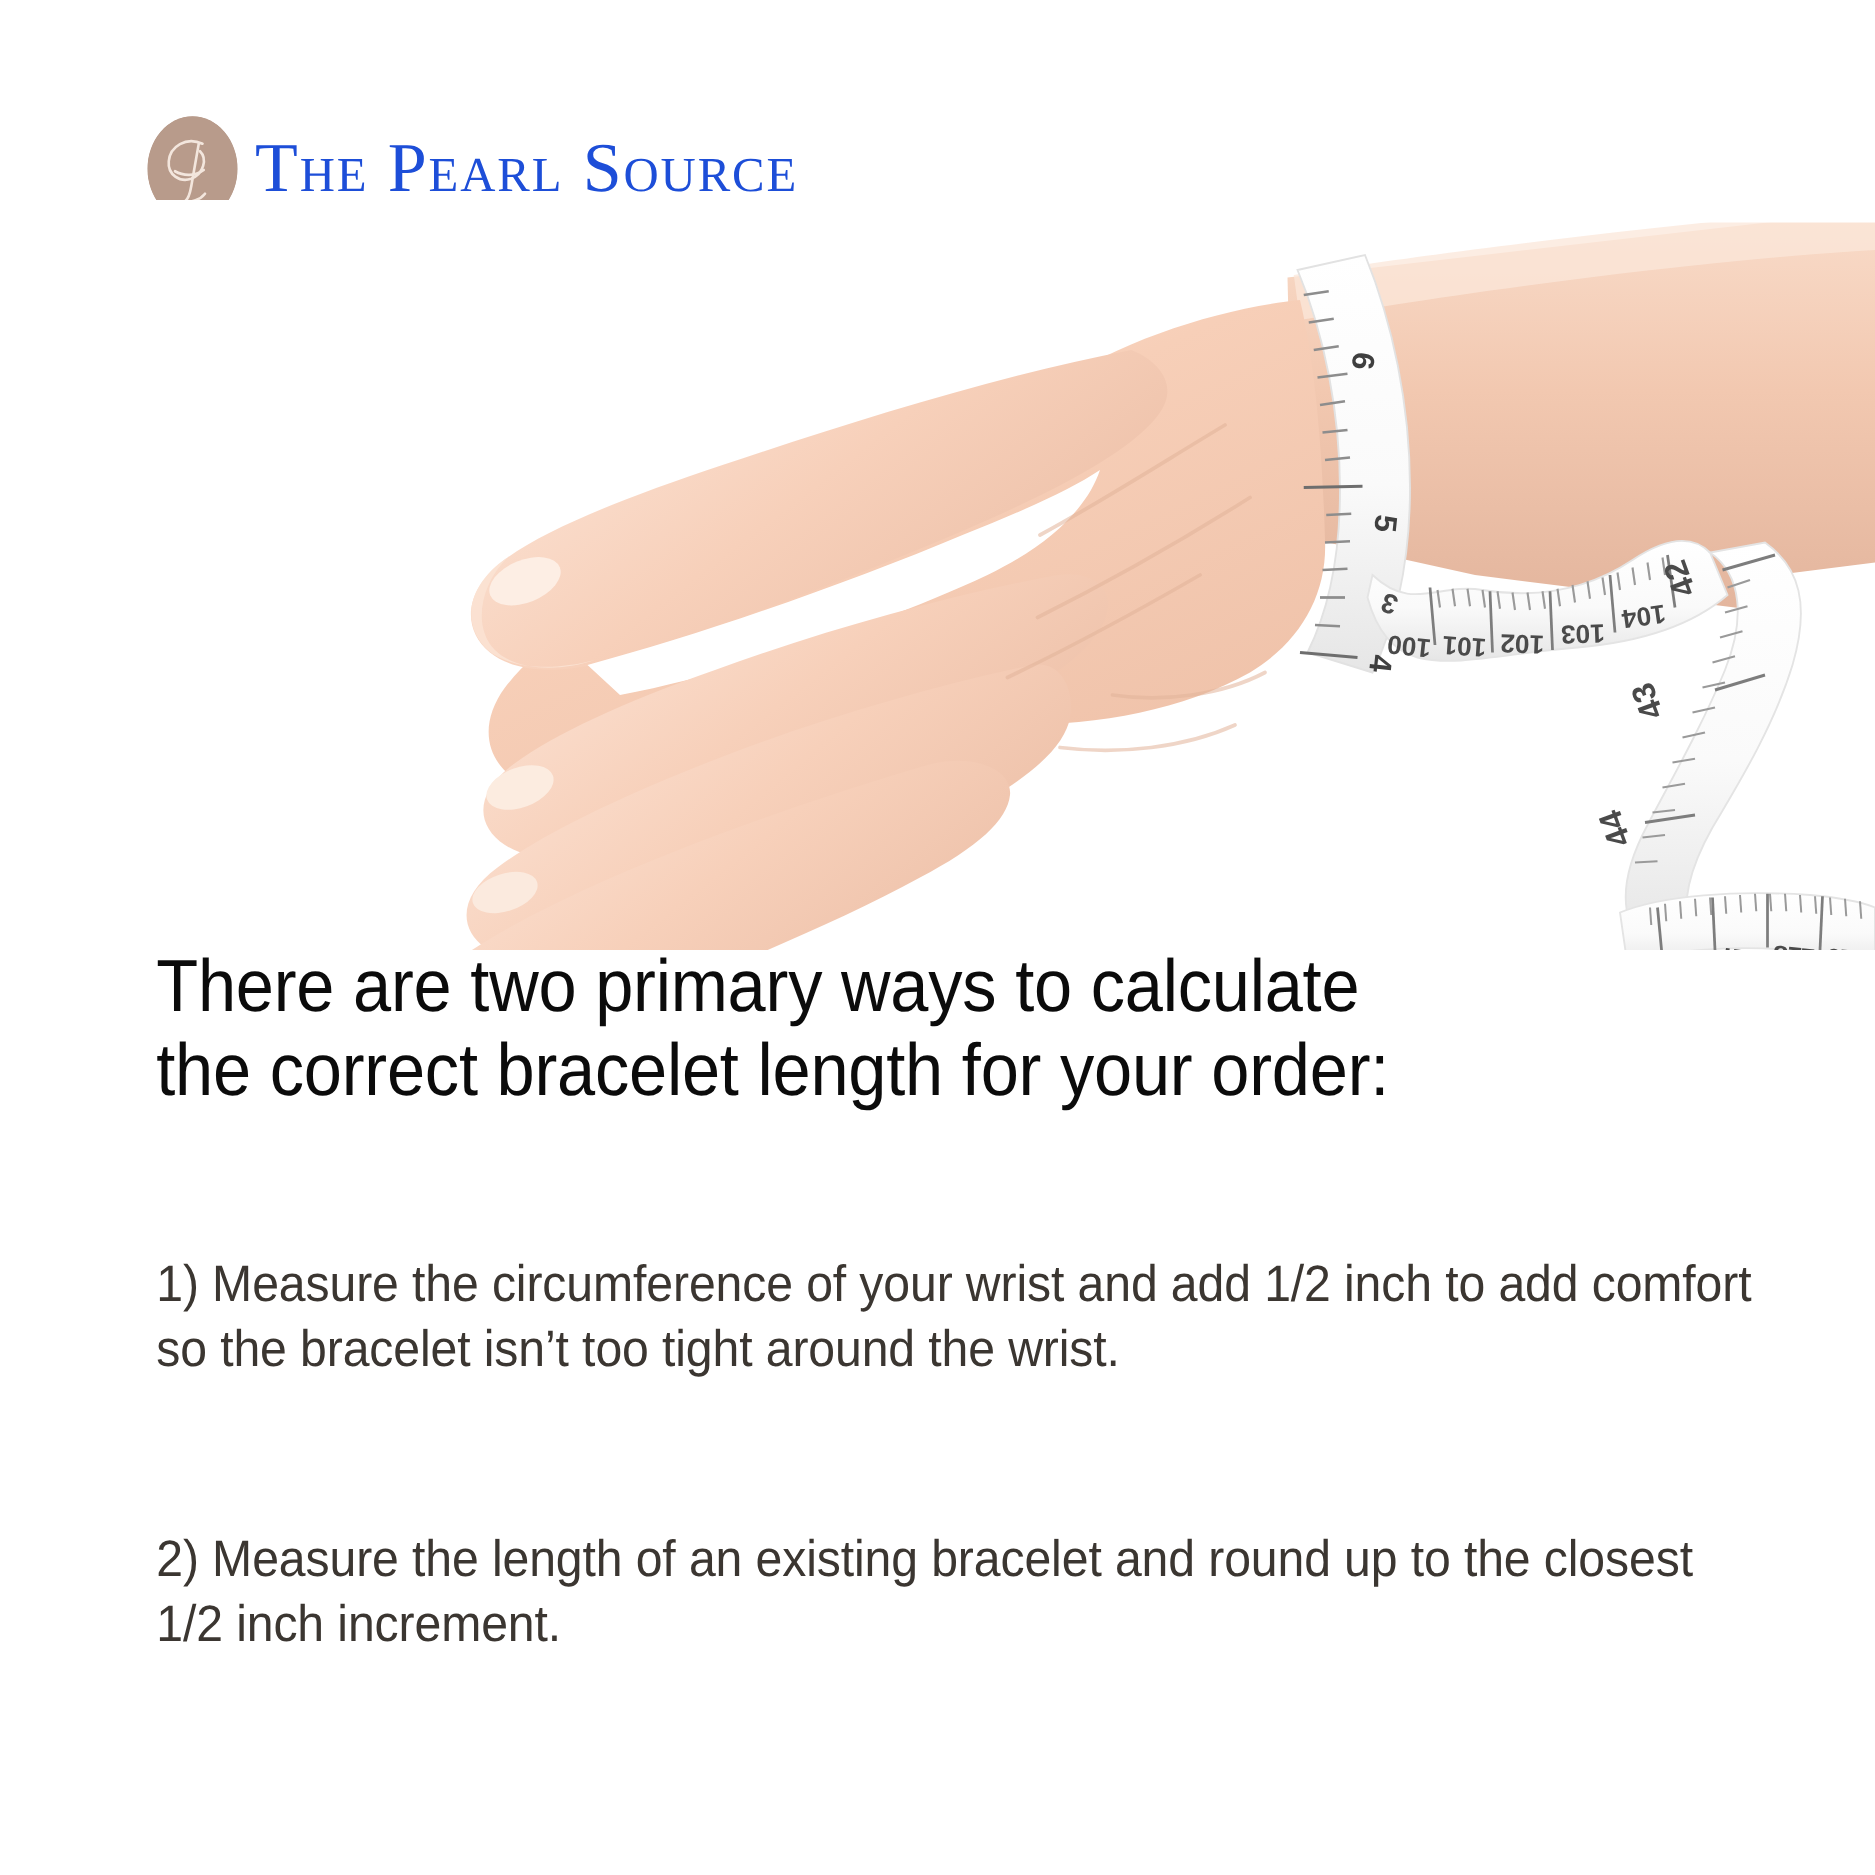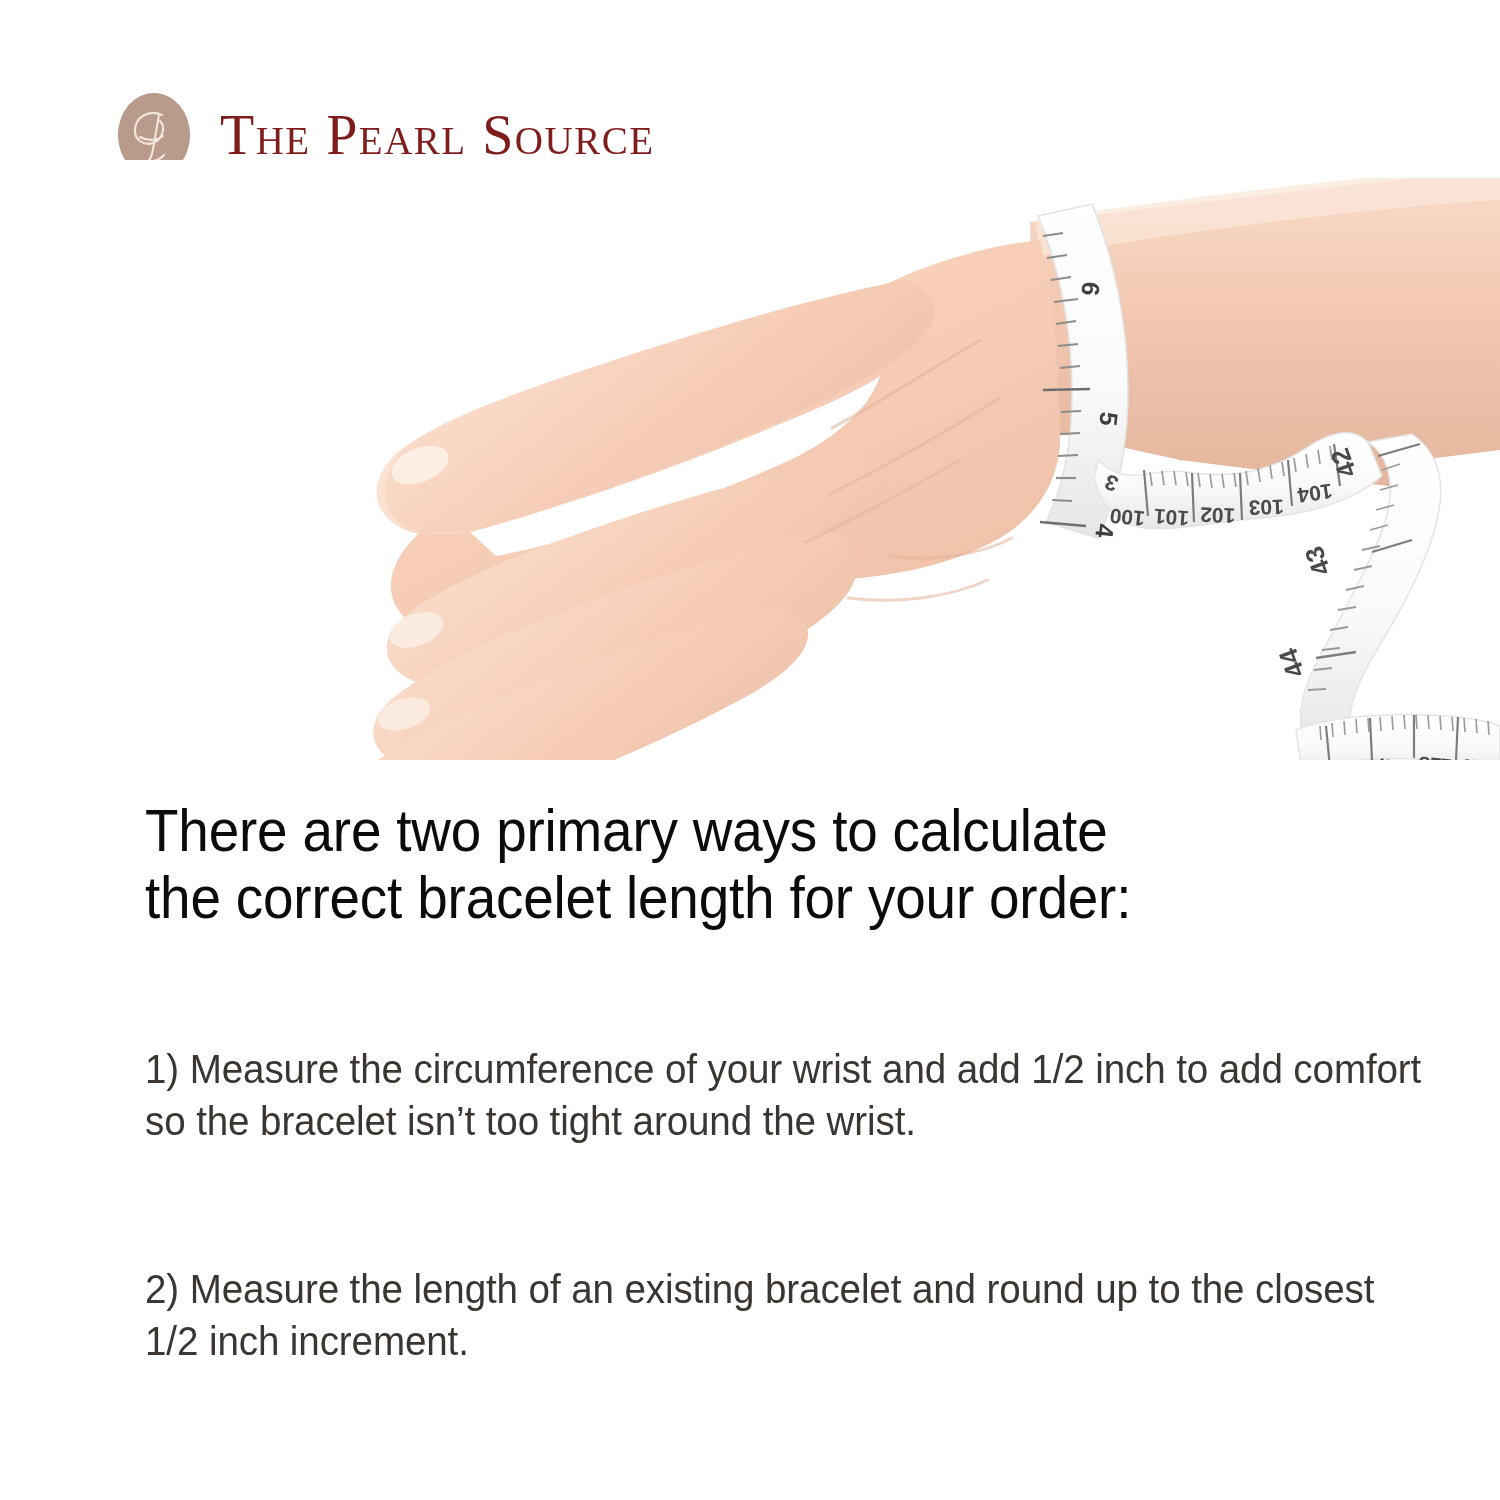--- a/index.html
+++ b/index.html
@@ -32,22 +32,22 @@
     background: #b89b8b;
     position: relative;
     flex: 0 0 auto;
     overflow: hidden;
   }
   .brand-mark .script-p {
     position: absolute;
     inset: 0;
   }
   .brand-name {
-    margin-left: 30px;
-    color: #7f1d1d;
+    margin-left: 14px;
+    color: #1d4ed8;
     font-family: "Liberation Serif", serif;
     font-size: 56px;
     font-weight: 400;
     letter-spacing: 1.5px;
     white-space: nowrap;
     font-variant: small-caps;
     line-height: 1;
   }
 
   
@@ -59,23 +59,22 @@
     height: 620px;
     overflow: hidden;
     background: #ffffff;
   }
   .photo-area svg { display: block; }
 
   
   .copy-block {
     position: absolute;
     left: 125px;
-    top: 798px;
+    top: 756px;
     width: 1290px;
-    margin-left: 20px;
   }
   .headline {
     color: #0b0b0b;
     font-family: "Liberation Sans Narrow", "Liberation Sans", sans-serif;
     font-size: 59px;
     font-weight: 400;
     line-height: 1.14;
     letter-spacing: -0.2px;
     margin: 0;
     transform: scaleX(0.93);

